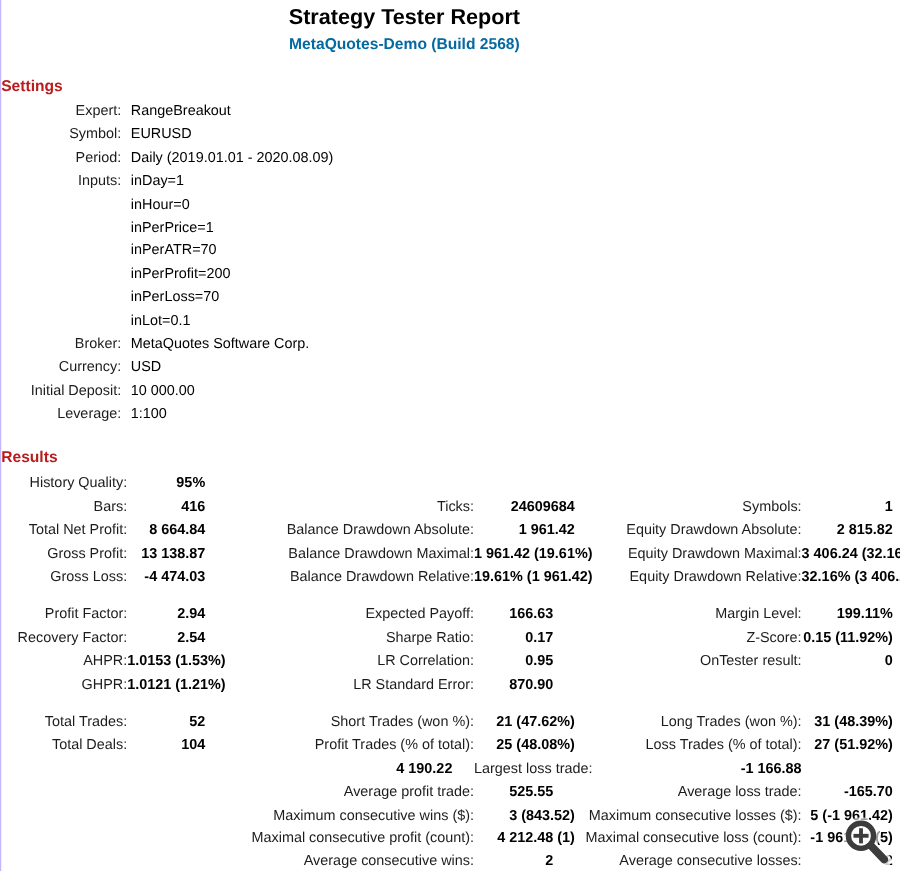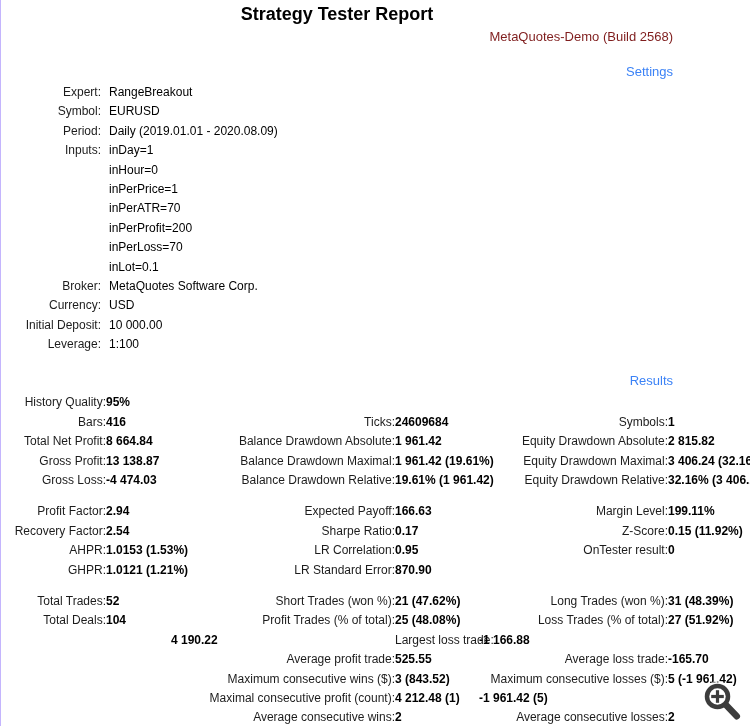--- a/index.html
+++ b/index.html
@@ -19,34 +19,34 @@
     width: 672px;
     text-align: center;
     font-size: 18px;
     line-height: 20px;
     font-weight: bold;
     color: #000;
   }
   .h-sub {
     margin: 5px 0 0 0;
     width: 672px;
-    text-align: right;
+    text-align: center;
     font-size: 13px;
     line-height: 16px;
-    font-weight: normal;
-    color: #7f1d1d;
+    font-weight: bold;
+    color: #0369a1;
   }
   .h-section {
     margin: 19px 0 0 0;
     width: 672px;
-    text-align: right;
+    text-align: left;
     font-size: 13px;
     line-height: 16px;
-    font-weight: normal;
-    color: #3b82f6;
+    font-weight: bold;
+    color: #b91c1c;
   }
   .h-results { }
 
   .settings-rows { margin-top: 3px; }
   .settings-row {
     display: grid;
     grid-template-columns: 100px 1fr;
     column-gap: 8px;
     height: 19.4px;
     line-height: 19.4px;
@@ -57,21 +57,21 @@
 
   .results-rows { margin-top: 4px; }
   .results-row {
     display: grid;
     grid-template-columns: 105px 65px 224px 84px 189px 76px;
     height: 19.4px;
     line-height: 19.4px;
     font-size: 12px;
   }
   .results-row .rl { text-align: right; color: #1c1c1c; white-space: nowrap; }
-  .results-row .rv { text-align: left; font-weight: bold; color: #000; white-space: nowrap; }
+  .results-row .rv { text-align: right; font-weight: bold; color: #000; white-space: nowrap; }
   .results-row .inset-right { padding-right: 18px; }
   .spacer { height: 12px; }
 
   .zoom-cursor {
     position: absolute;
     left: 697px;
     top: 677px;
     width: 46px;
     height: 46px;
     pointer-events: none;
@@ -258,20 +258,21 @@
         <span class="rl">Maximum consecutive wins ($):</span>
         <span class="rv">3 (843.52)</span>
         <span class="rl">Maximum consecutive losses ($):</span>
         <span class="rv">5 (-1 961.42)</span>
       </div>
       <div class="results-row">
         <span class="rl"></span>
         <span class="rv"></span>
         <span class="rl">Maximal consecutive profit (count):</span>
         <span class="rv">4 212.48 (1)</span>
+        <span class="rl">Maximal consecutive loss (count):</span>
         <span class="rv">-1 961.42 (5)</span>
       </div>
       <div class="results-row">
         <span class="rl"></span>
         <span class="rv"></span>
         <span class="rl">Average consecutive wins:</span>
         <span class="rv inset-right">2</span>
         <span class="rl">Average consecutive losses:</span>
         <span class="rv">2</span>
       </div>

